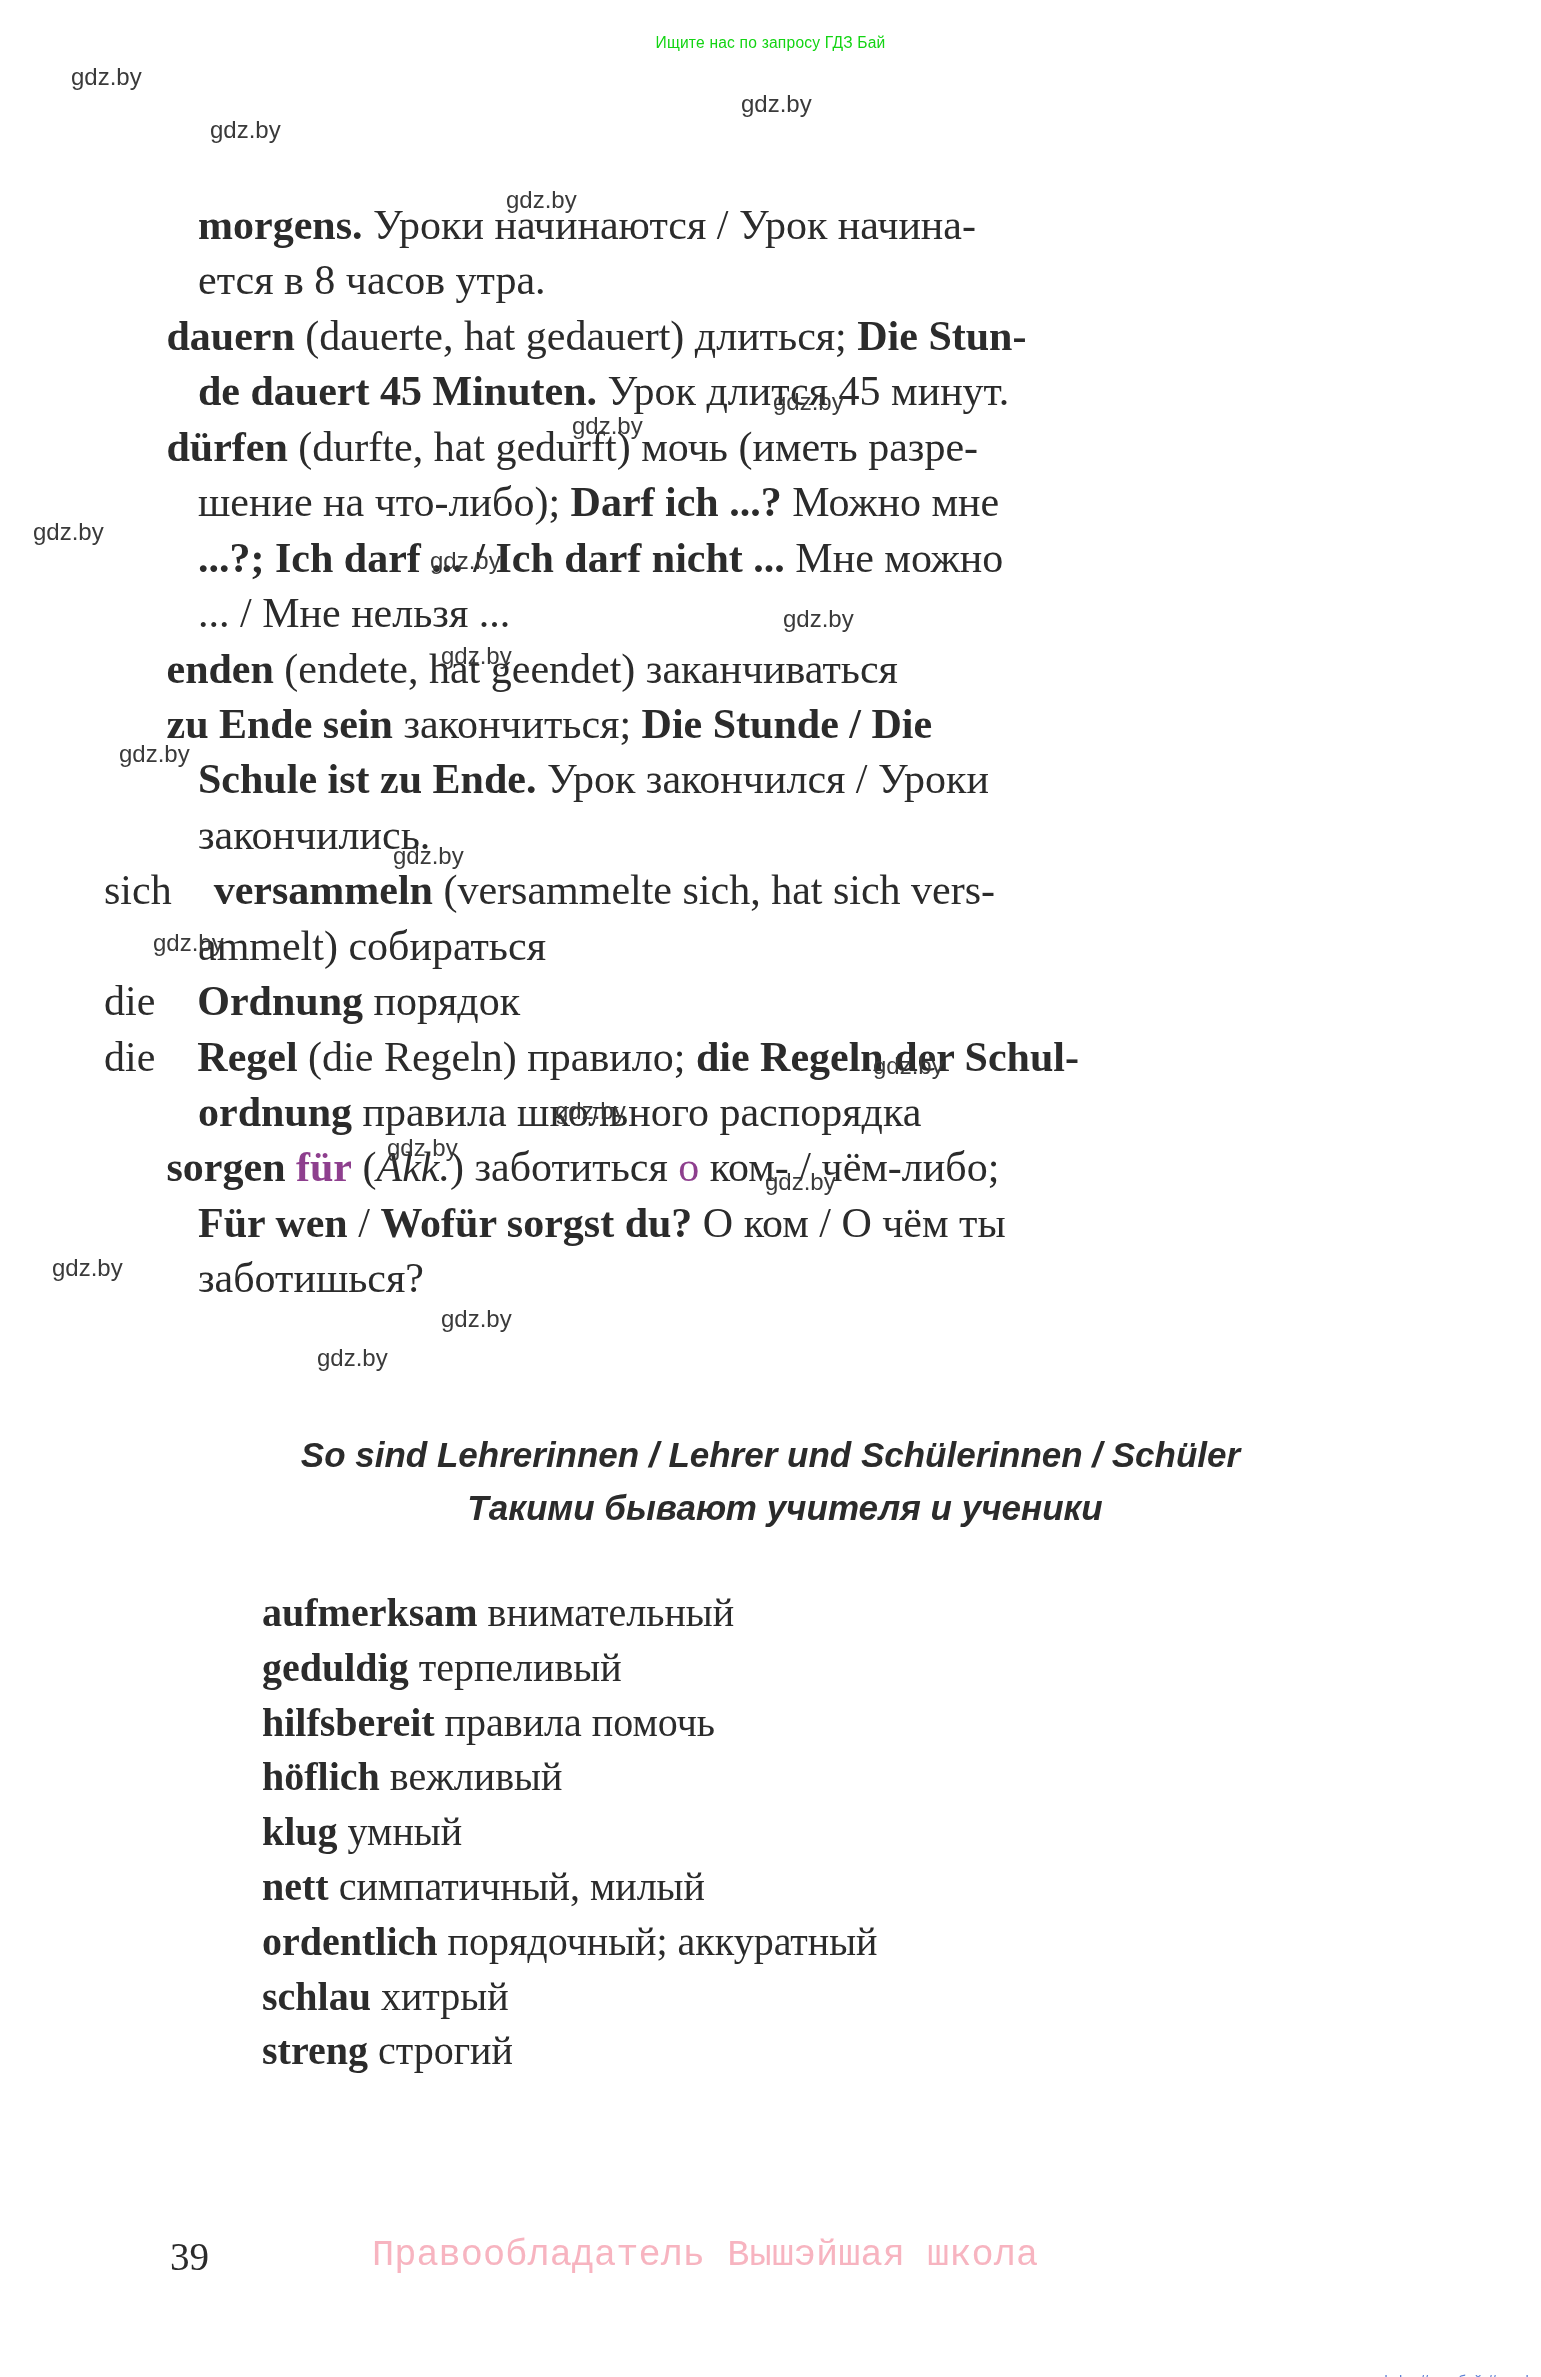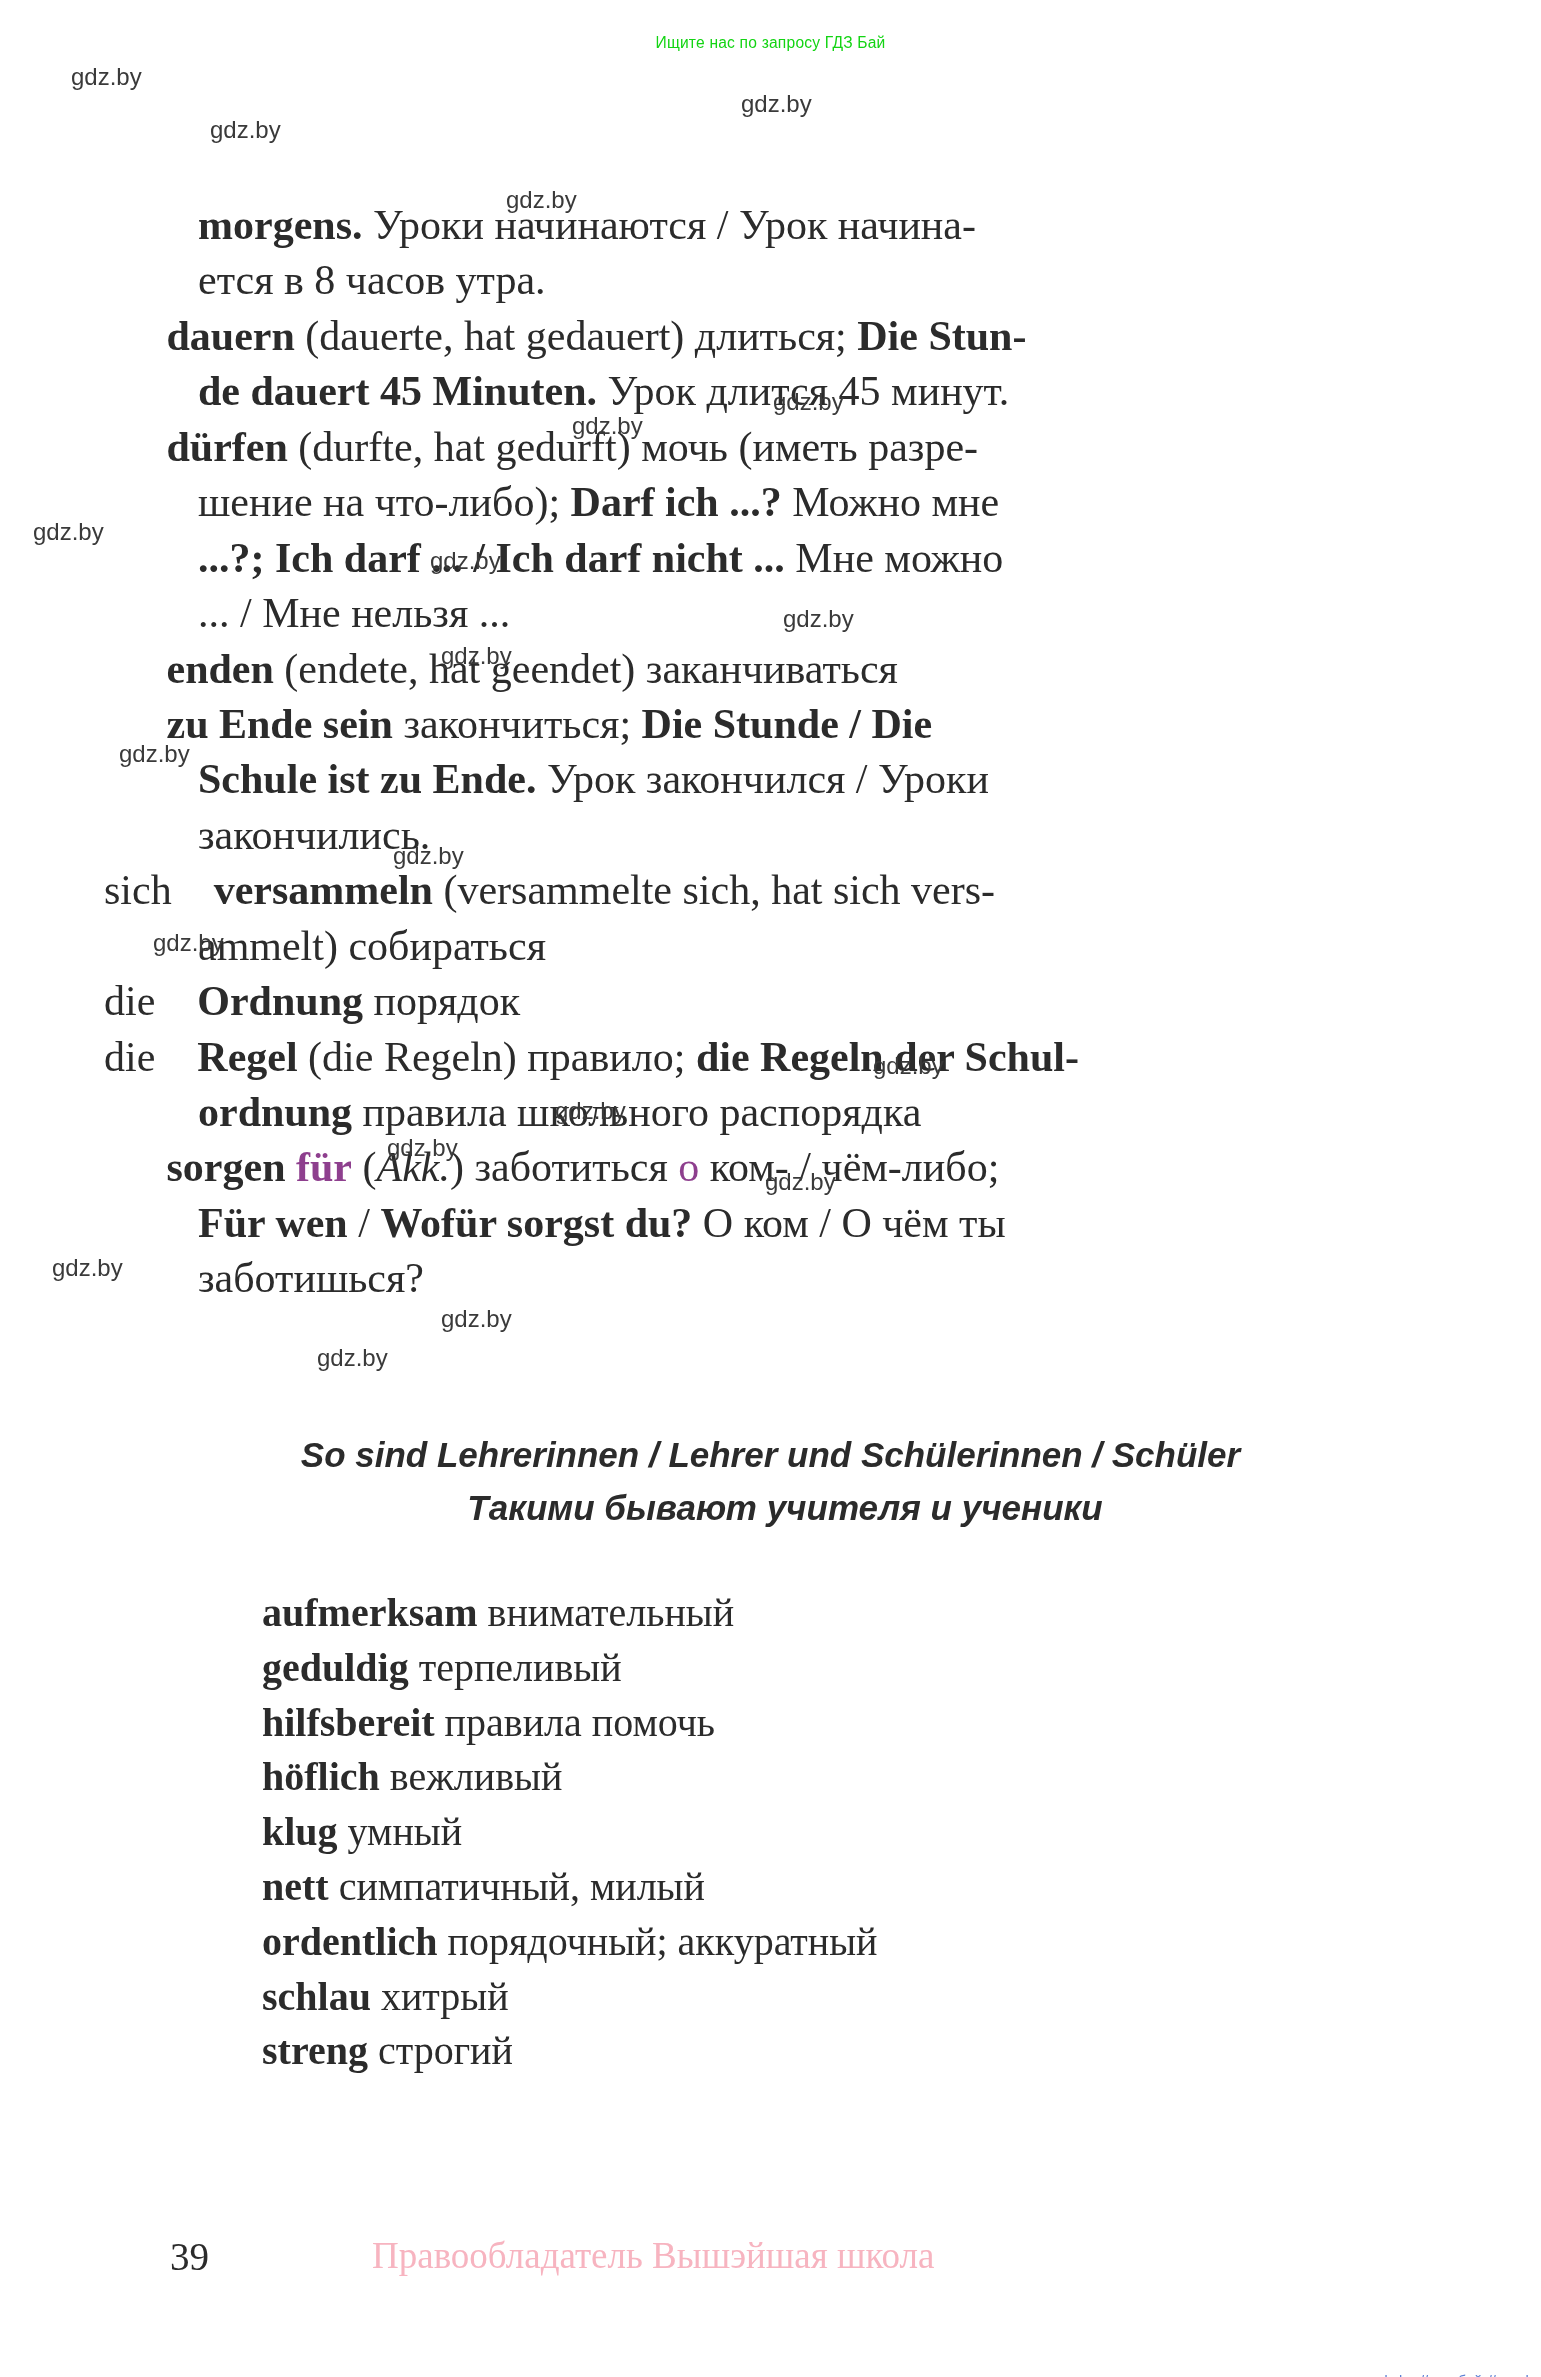--- a/index.html
+++ b/index.html
@@ -101,21 +101,21 @@
     top: 2206px;
     font-size: 39px;
     color: #2b2b2b;
   }
 
   
   #copyright-watermark {
     position: absolute;
     left: 372px;
     top: 2206px;
-    font-family: Liberation Serif, serif;
+    font-family: Liberation Mono, monospace;
     font-size: 37px;
     color: #f7b4c0;
     white-space: nowrap;
   }
 
   
   .wm {
     position: absolute;
     font-family: "Liberation Sans", sans-serif;
     font-size: 24px;

